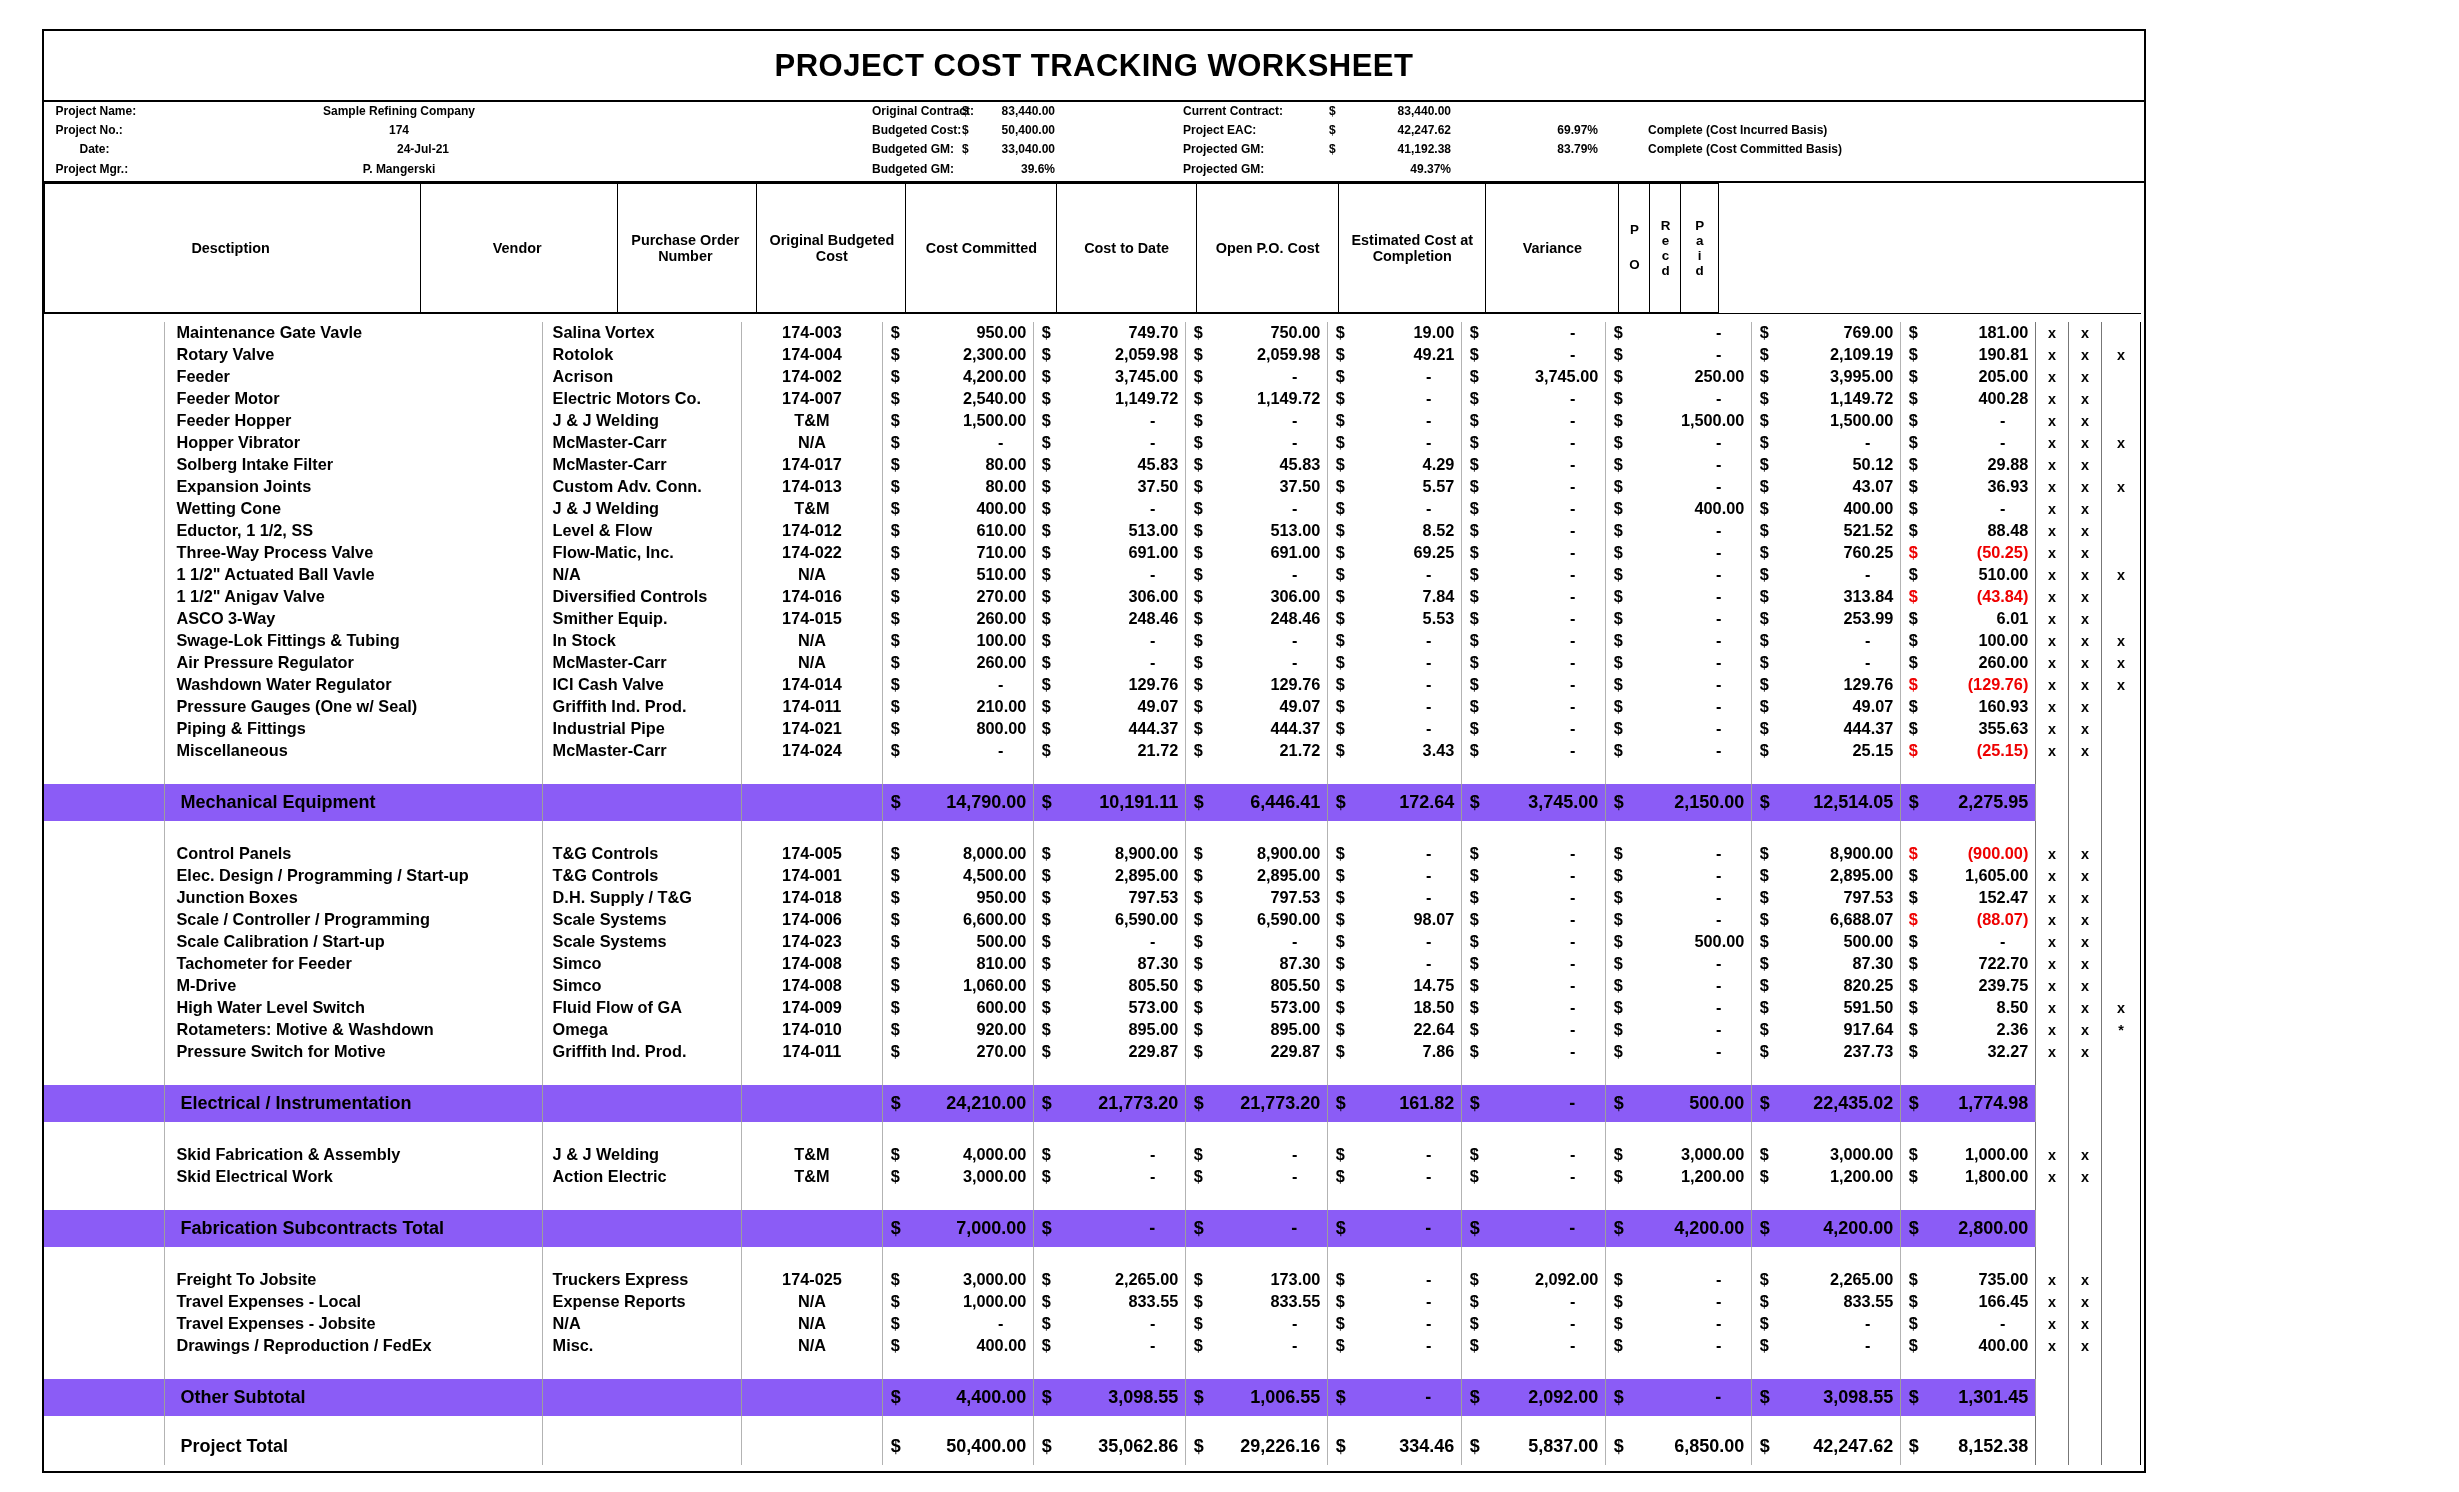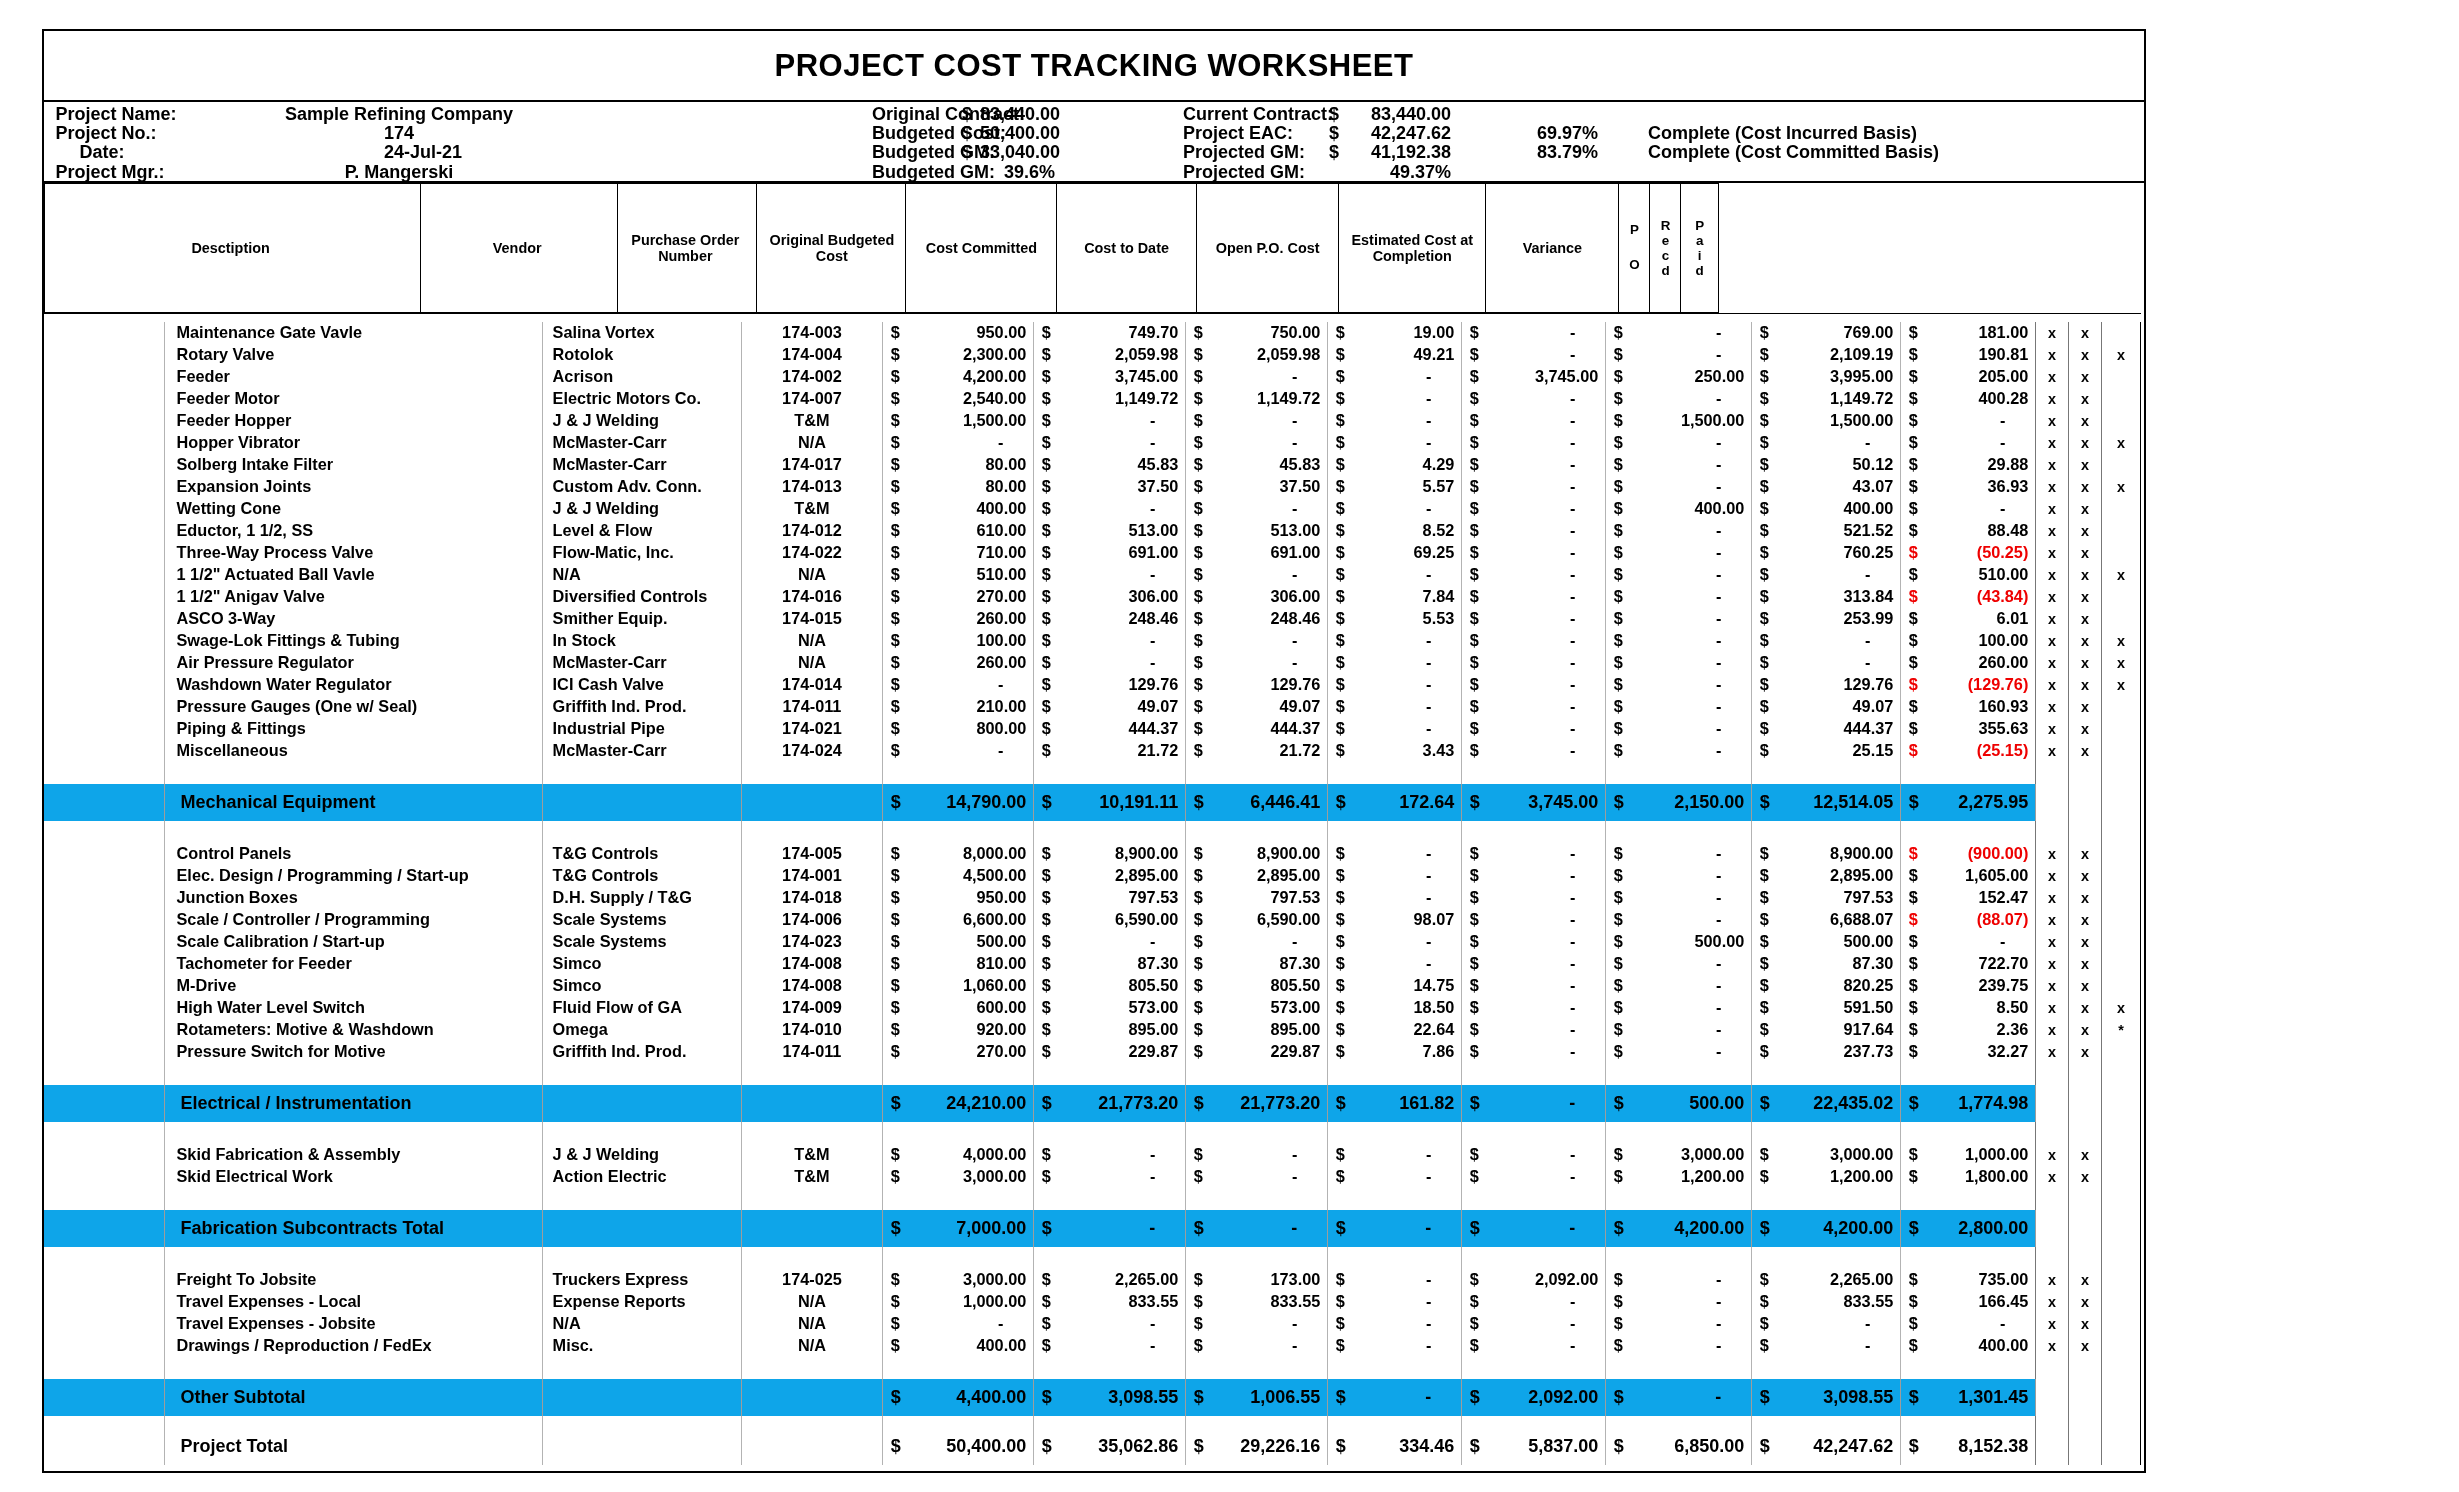--- a/index.html
+++ b/index.html
@@ -2,21 +2,21 @@
 <html><head>
 <meta charset="utf-8">
 <style>
   html,body{margin:0;padding:0;background:#ffffff;}
   .sheet{position:relative;width:2459px;height:1493px;background:#fff;
          font-family:"Liberation Sans",sans-serif;font-weight:bold;color:#000;}
   .worksheet{position:absolute;left:42px;top:29px;width:2100px;border:2.9px solid #000;background:#fff;}
   .title-row{height:69px;border-bottom:2.9px solid #000;display:flex;align-items:center;justify-content:center;
              font-size:31px;letter-spacing:0.5px;}
   
-  .info-section{height:79px;border-bottom:2.9px solid #000;position:relative;font-size:18px;}
+  .info-section{height:79px;border-bottom:2.9px solid #000;position:relative;font-size:12px;}
   .info-line{position:absolute;left:0;right:0;height:19px;}
   .info-line span{position:absolute;white-space:nowrap;}
   .il-label{left:11.5px;}
   .il-value{left:115px;width:480px;text-align:center;}
   .ic2-label{left:828px;}
   .ic2-cur{left:918px;}
   .ic2-val{left:936px;width:75px;text-align:right;}
   .ic3-label{left:1139px;}
   .ic3-cur{left:1285px;}
   .ic3-val{left:1301px;width:106px;text-align:right;}
@@ -46,21 +46,21 @@
   .c12{width:33px;justify-content:center;border-right:1px solid #777;}
   .c13{width:33px;justify-content:center;border-right:1px solid #777;}
   .c14{width:39px;justify-content:center;border-right:1.9px solid #000;}
   .hrow .c1,.hrow .c2{padding-left:0;}
   .cell.c11{border-right:1px solid #777;}
   .money{justify-content:space-between;padding:0 6.7px 0 7.7px;}
   .money .amt{text-align:right;flex:1;}
   .money .amt.dash{padding-right:23px;}
   .money.neg .cur,.money.neg .amt{color:#ee0000;}
   .mark{font-size:14.4px;}
-  .subtotal .cell{background:#0ea5e9;font-size:18px;border-right:1px solid #9d9d9d;}
+  .subtotal .cell{background:#8b5cf6;font-size:18px;border-right:1px solid #9d9d9d;}
   .subtotal .cell.c11{border-right:1px solid #9d9d9d;}
   .subtotal .cell.c12,.subtotal .cell.c13{background:#fff;border-right:1px solid #777;}
   .subtotal .cell.c14{background:#fff;border-right:1.9px solid #000;}
   .subtotal .c1{padding-left:15.4px;}
   .total .cell{background:#fff;font-size:18px;}
   .total .c1{padding-left:15.4px;}
   .bottom-pad{height:5.8px;}
 </style>
 </head>
 <body>

